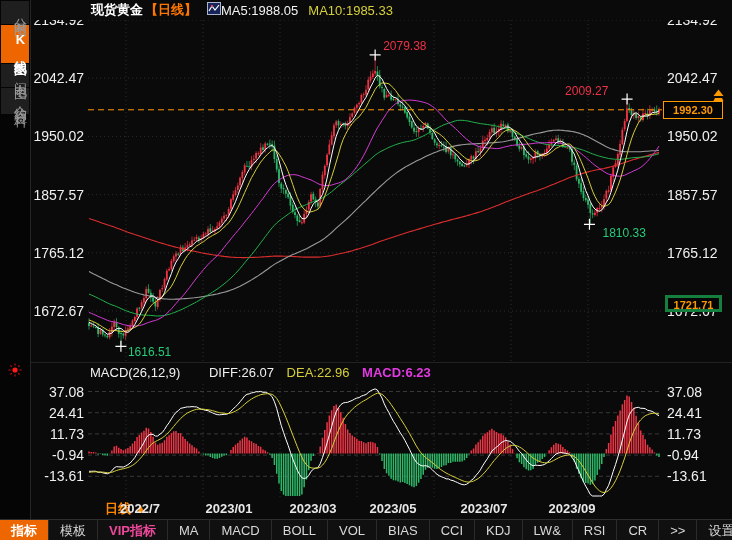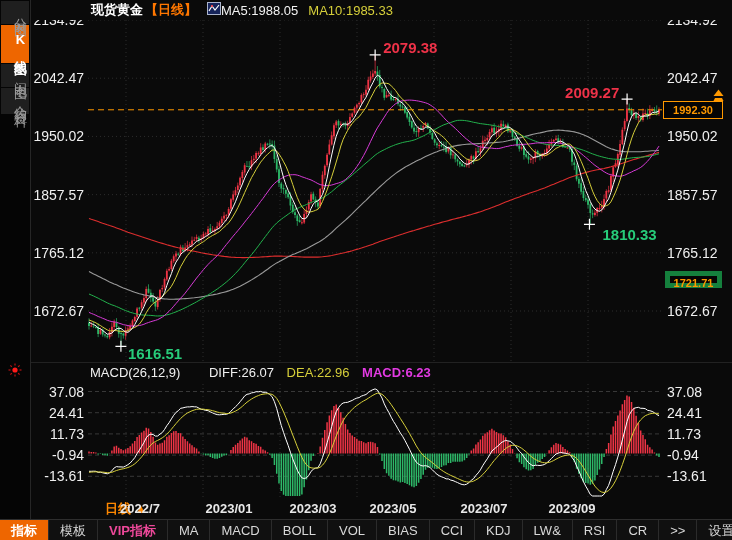--- a/index.html
+++ b/index.html
@@ -21,27 +21,27 @@
   .topbar .ma5{color:#f2f2f2;}
   .topbar .ma10{margin-left:10px;color:#d6cf3a;}
   .topbtns{position:absolute;right:68px;top:2px;display:flex;gap:3px;}
   .tbtn{width:15px;height:15px;background:#1d1d1d;border:1px solid #9a9a9a;box-sizing:border-box;
         display:flex;align-items:center;justify-content:center;cursor:pointer;}
   
   .axlab{position:absolute;font-size:14px;color:#f0f0f0;line-height:13px;}
   .axlab.left{left:30px;width:54px;text-align:right;}
   .axlab.right{left:667px;text-align:left;}
   
-  .anno{position:absolute;font-size:15px;font-weight:bold;z-index:3;}
+  .anno{position:absolute;font-size:12px;font-weight:normal;z-index:3;}
   .anno.red{color:#ee3248;}
   .anno.green{color:#27cc7a;}
   .pricebox{position:absolute;z-index:4;background:#050505;font-size:11px;font-weight:bold;
             color:#ff9900;text-align:center;box-sizing:border-box;padding:1px 0;}
   .pricebox.cur{border:1px solid #ff9900;width:60px;height:18px;line-height:14px;}
-  .pricebox.set{border:5px solid #15803d;width:57px;height:17px;line-height:13px;}
+  .pricebox.set{border:3px solid #15803d;width:57px;height:17px;line-height:13px;margin-top:24px;}
   
   .macdhead{position:absolute;left:90px;top:365px;font-size:13px;z-index:3;white-space:nowrap;}
   .macdhead .w{color:#f0f0f0;}
   .macdhead .y{color:#d6cf3a;margin-left:9px;}
   .macdhead .m{color:#e23ae2;margin-left:9px;font-weight:bold;}
   
   .daterow{position:absolute;left:0;top:499px;width:732px;height:19px;background:#0a0a0a;z-index:4;}
   .period-lab{position:absolute;left:105px;top:1px;color:#ff8800;font-size:13px;font-weight:bold;cursor:pointer;}
   .datelab{position:absolute;top:2px;transform:translateX(-50%);color:#e8e8e8;font-size:13px;font-weight:bold;}
   

